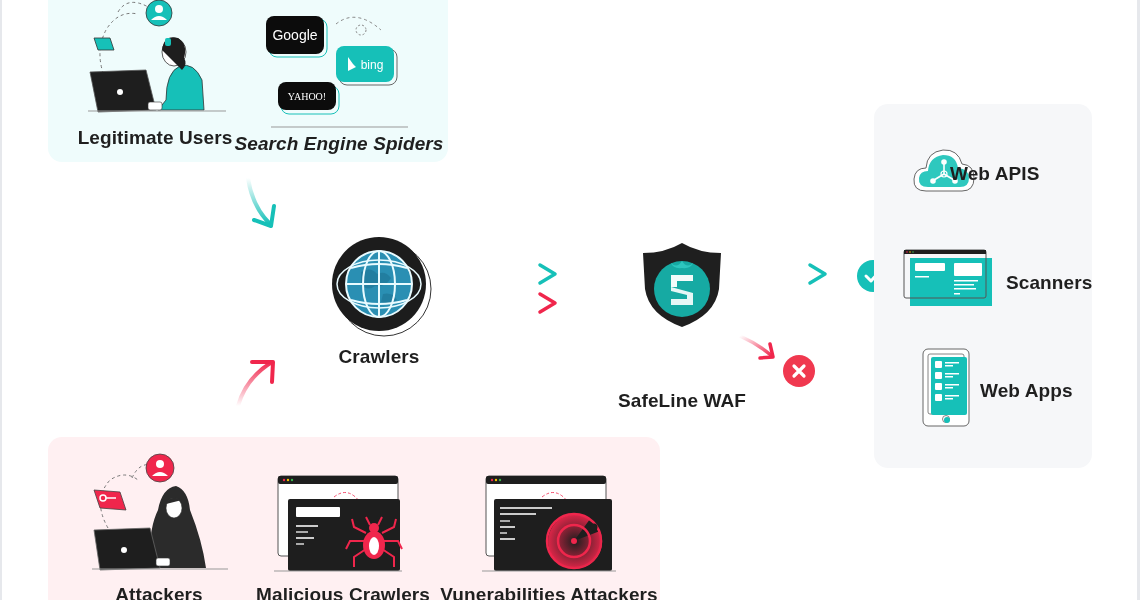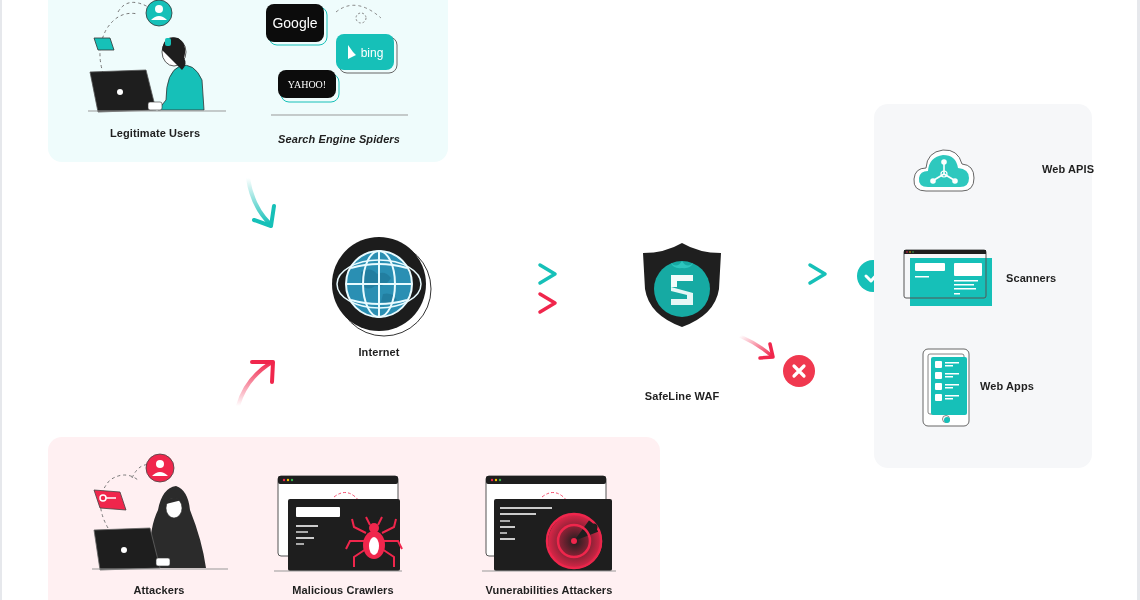--- a/index.html
+++ b/index.html
@@ -6,21 +6,21 @@
   html, body { width: 1140px; height: 600px; overflow: hidden; background: #ffffff; }
   body { position: relative; font-family: "Liberation Sans", "DejaVu Sans", sans-serif; color: #1e1e1e; }
   .edge-left { position: absolute; left: 0; top: 0; width: 2px; height: 600px; background: #e6e8ec; }
   .edge-right { position: absolute; right: 0; top: 0; width: 3px; height: 600px; background: #e6e8ec; }
 
   .panel { position: absolute; border-radius: 14px; }
   .panel-legit { left: 48px; top: -20px; width: 400px; height: 182px; background: #effcfc; }
   .panel-bad { left: 48px; top: 437px; width: 612px; height: 190px; background: #fff0f2; }
   .panel-targets { left: 874px; top: 104px; width: 218px; height: 364px; background: #f6f7f9; }
 
-  .label { position: absolute; font-weight: 700; font-size: 11px; color: #1f1f1f; white-space: nowrap; letter-spacing: 0.1px; }
+  .label { position: absolute; font-weight: 700; font-size: 19px; color: #1f1f1f; white-space: nowrap; letter-spacing: 0.1px; }
   .label.center { transform: translateX(-50%); }
 
   .ill { position: absolute; }
   .ill svg { display: block; overflow: visible; }
   .arrow { position: absolute; }
   .arrow svg { display: block; overflow: visible; }
 </style>
 </head>
 <body>
 
@@ -41,21 +41,21 @@
     <ellipse cx="86" cy="52" rx="12" ry="14" fill="#fff" stroke="#333" stroke-width="0.8"></ellipse>
     <path d="M74 50 Q76 34 90 38 Q100 44 96 58 Q100 64 94 70" fill="#1e1e1e"></path>
     <rect x="77" y="38" width="6" height="8" rx="2" fill="#16c0b8"></rect>
     <path d="M2 72 L58 70 L68 110 L10 112 Z" fill="#1e1e1e" stroke="#555" stroke-width="0.8"></path>
     <circle cx="32" cy="92" r="3" fill="#fff"></circle>
     <rect x="60" y="102" width="14" height="8" rx="2" fill="#fff" stroke="#333" stroke-width="0.6"></rect>
     <line x1="0" y1="111" x2="138" y2="111" stroke="#999" stroke-width="1"></line>
   </svg>
 </div>
 
-<div class="ill" style="left:266px;top:4px;">
+<div class="ill" style="left:266px;top:16px;">
   <svg width="146" height="115" viewBox="0 0 146 115">
     <path d="M70 8 Q90 -8 115 14" fill="none" stroke="#888" stroke-width="1" stroke-dasharray="3,3"></path>
     <circle cx="95" cy="14" r="5" fill="none" stroke="#888" stroke-width="1" stroke-dasharray="2,2"></circle>
     <rect x="3" y="3" width="58" height="38" rx="8" fill="none" stroke="#16c0b8" stroke-width="1"></rect>
     <rect x="0" y="0" width="58" height="38" rx="8" fill="#0c0c0c"></rect>
     <text x="29" y="24" text-anchor="middle" fill="#fff" font-size="14" font-family="Liberation Sans, sans-serif">Google</text>
     <rect x="73" y="33" width="58" height="36" rx="8" fill="none" stroke="#666" stroke-width="1"></rect>
     <rect x="70" y="30" width="58" height="36" rx="8" fill="#16c0b8"></rect>
     <path d="M82 41 L82 55 L90 51 L87 48" fill="#fff"></path>
     <text x="106" y="53" text-anchor="middle" fill="#fff" font-size="12" font-family="Liberation Sans, sans-serif">bing</text>
@@ -193,21 +193,21 @@
       <ellipse cx="48" cy="48" rx="33" ry="33"></ellipse>
       <ellipse cx="48" cy="48" rx="16" ry="33"></ellipse>
       <line x1="48" y1="15" x2="48" y2="81"></line>
       <line x1="15" y1="48" x2="81" y2="48"></line>
       <path d="M20 32 Q48 24 76 32"></path>
       <path d="M20 64 Q48 72 76 64"></path>
       <ellipse cx="48" cy="48" rx="42" ry="24" stroke-width="1.5"></ellipse>
     </g>
   </svg>
 </div>
-<div class="label center" style="left:379px;top:346px;">Internet</div>
+<div class="label center" style="left:379px;top:346px;">Crawlers</div>
 
 <div class="arrow" style="left:508px;top:262px;">
   <svg width="52" height="24" viewBox="0 0 52 24">
     <defs>
       <linearGradient id="tealFadeH" x1="0" y1="0" x2="1" y2="0">
         <stop offset="0" stop-color="#16c0b8" stop-opacity="0"></stop>
         <stop offset="1" stop-color="#16c0b8"></stop>
       </linearGradient>
     </defs>
     <line x1="2" y1="12" x2="46" y2="12" stroke="url(#tealFadeH)" stroke-width="3.5" stroke-linecap="round"></line>
@@ -288,21 +288,21 @@
       <line x1="32" y1="18" x2="32" y2="29"></line>
       <line x1="32" y1="29" x2="22" y2="35"></line>
       <line x1="32" y1="29" x2="42" y2="35"></line>
       <circle cx="32" cy="17" r="2"></circle>
         <circle cx="21" cy="36" r="2"></circle>
         <circle cx="43" cy="36" r="2"></circle>
     </g>
     <circle cx="32" cy="29" r="3" fill="none" stroke="#fff" stroke-width="1.2"></circle>
   </svg>
 </div>
-<div class="label" style="left:1042px;top:163px;">Web APIS</div>
+<div class="label" style="left:950px;top:163px;">Web APIS</div>
 
 <div class="ill" style="left:903px;top:249px;">
   <svg width="92" height="58" viewBox="0 0 92 58">
     <rect x="7" y="9" width="82" height="48" fill="#16c0b8"></rect>
     <rect x="1" y="1" width="82" height="48" rx="2" fill="none" stroke="#555" stroke-width="1"></rect>
     <rect x="1" y="1" width="82" height="4" fill="#1e1e1e"></rect>
     <circle cx="4" cy="3" r="0.8" fill="#f0264c"></circle>
       <circle cx="7" cy="3" r="0.8" fill="#f5c000"></circle>
       <circle cx="10" cy="3" r="0.8" fill="#3ab54a"></circle>
     <rect x="12" y="14" width="30" height="8" rx="1" fill="#fff"></rect>

